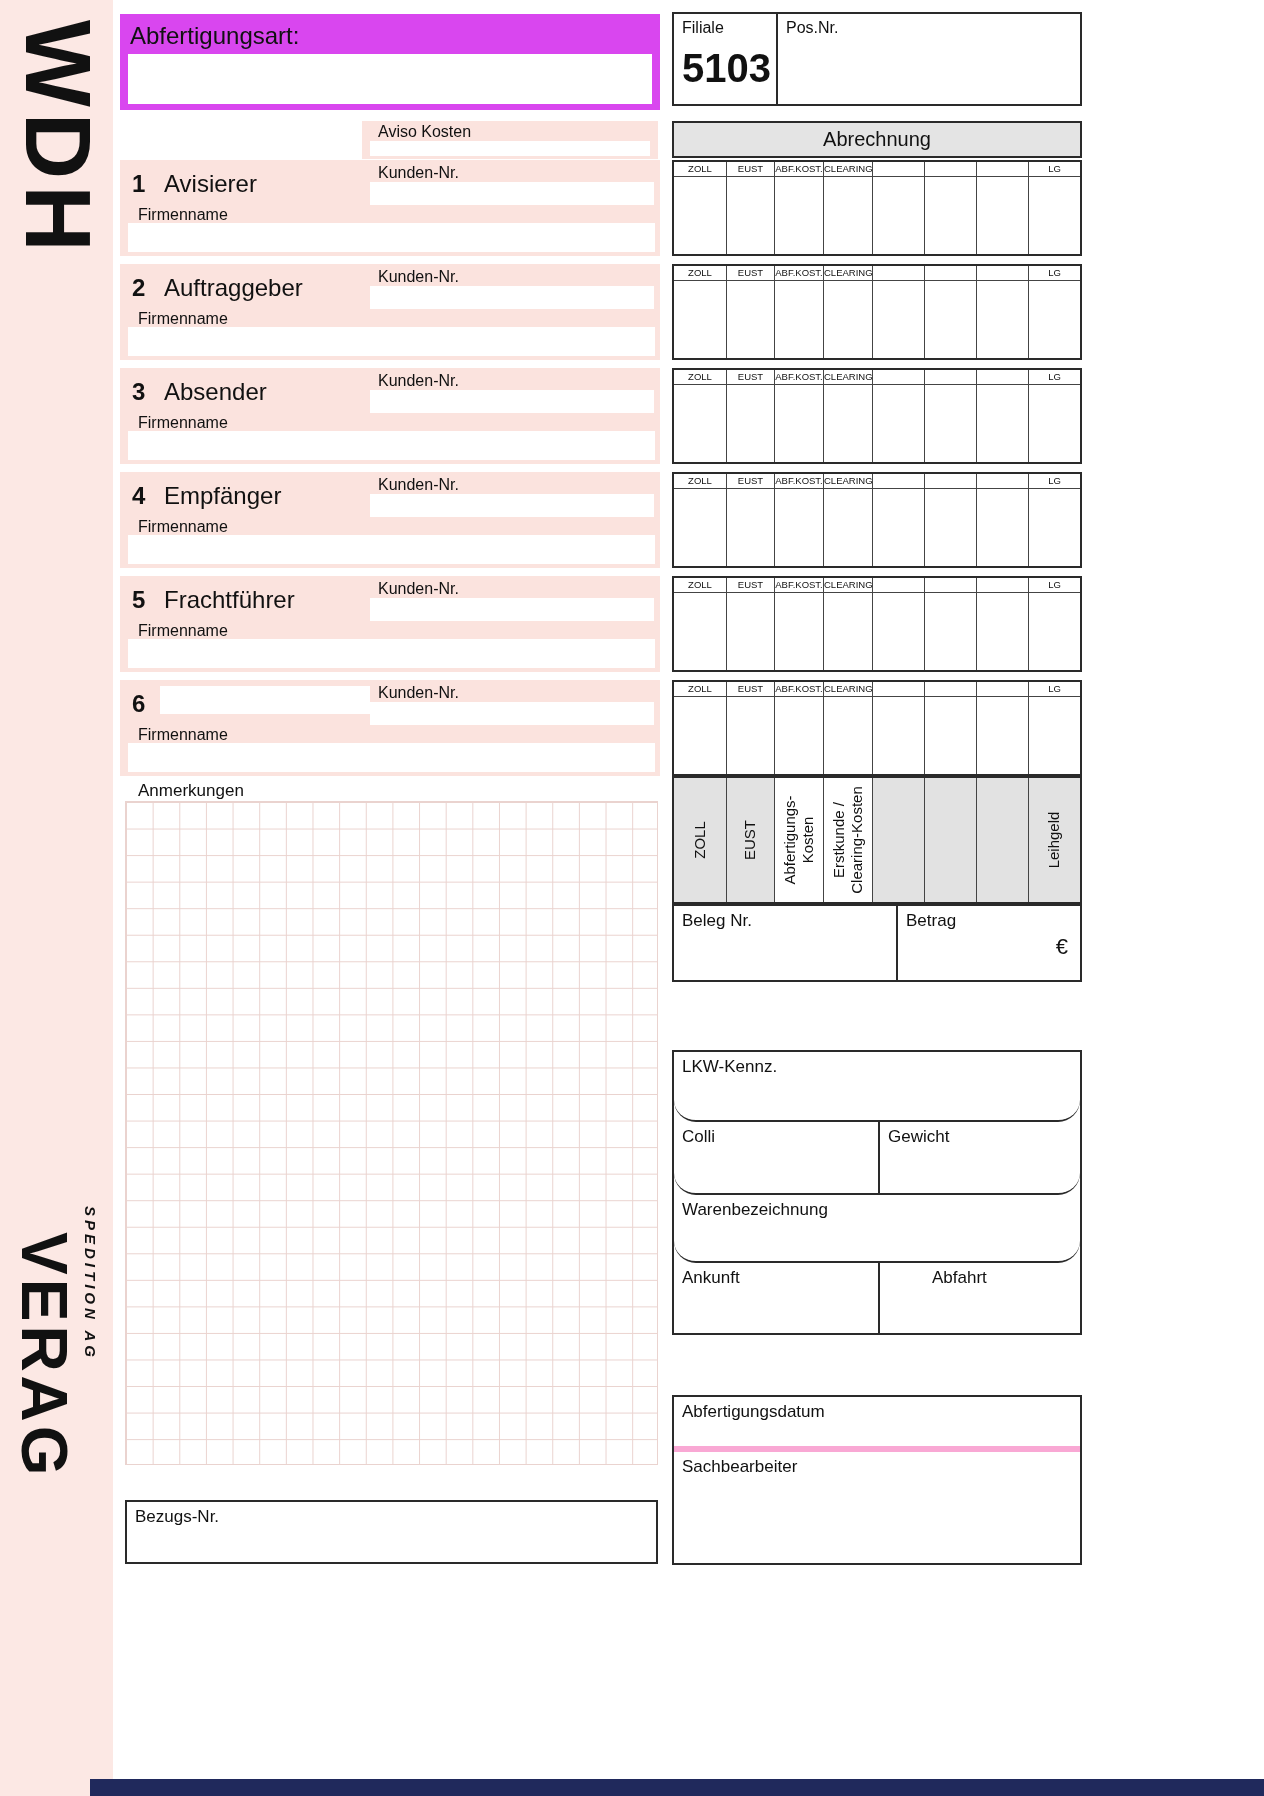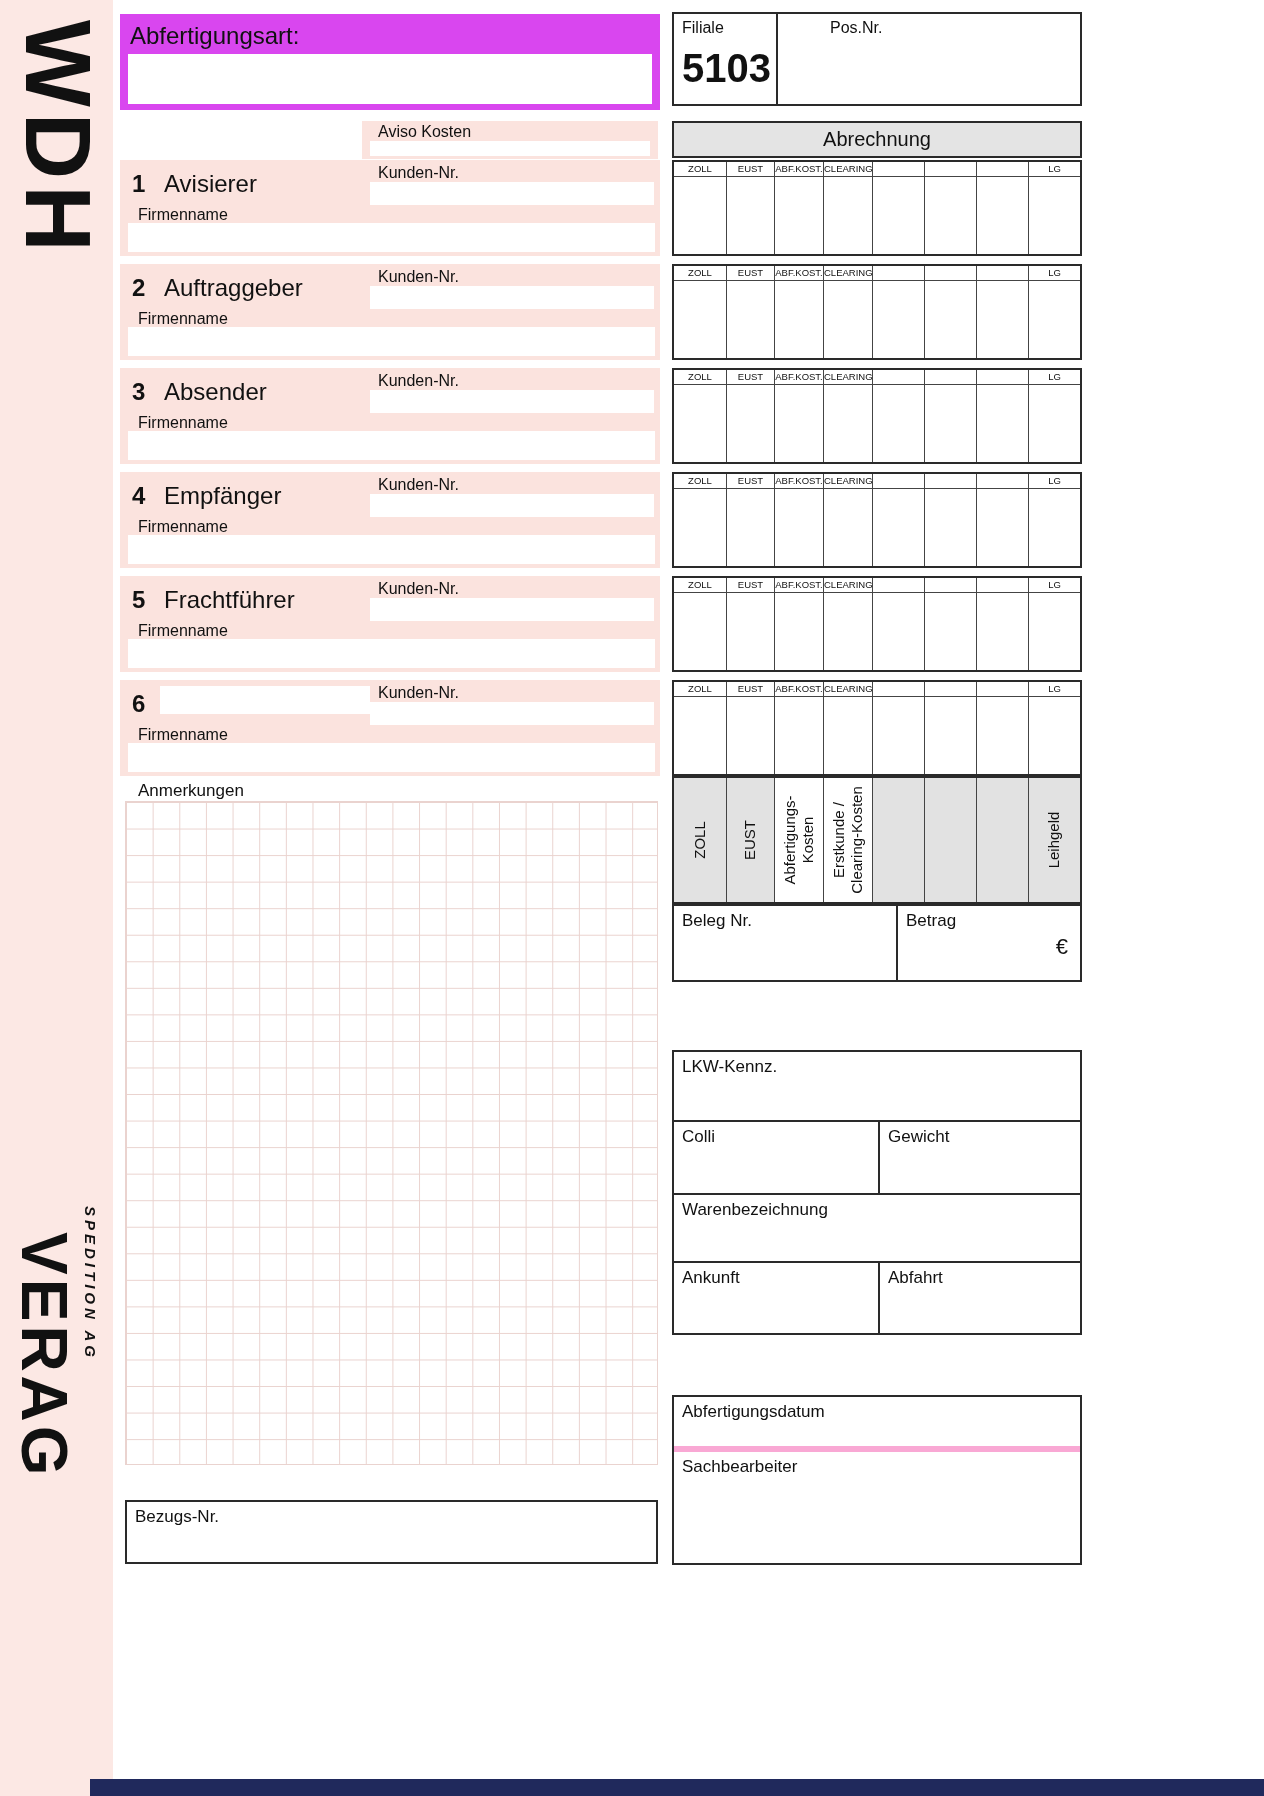--- a/index.html
+++ b/index.html
@@ -14,21 +14,21 @@
   .wdh { left:108px; top:20px; width:285px; height:100px; line-height:100px; font-size:92px; font-weight:900; letter-spacing:6px; }
   .verag { left:78px; top:1232px; width:295px; height:68px; line-height:68px; font-size:64px; font-weight:900; letter-spacing:4px; }
   .spedition { left:100px; top:1206px; width:160px; height:20px; line-height:20px; font-size:15px; font-weight:700; font-style:italic; letter-spacing:4px; }
   .bottom-bar { left:90px; top:1779px; width:1174px; height:17px; background:#20295c; }
 
   
   .abfart-box { left:120px; top:14px; width:540px; height:96px; background:#d946ef; }
   .abfart-label { position:absolute; left:10px; top:8px; font-size:24px; }
   .abfart-input { position:absolute; left:8px; right:8px; top:40px; bottom:6px; background:#fff; }
 
-  .topright { left:672px; top:12px; width:410px; height:94px; border:2px solid #2a2a2a; display:flex; background:#fff;gap:44px; }
+  .topright { left:672px; top:12px; width:410px; height:94px; border:2px solid #2a2a2a; display:flex; background:#fff; }
   .filiale-cell { width:104px; border-right:2px solid #2a2a2a; position:relative; }
   .posnr-cell { flex:1; position:relative;padding-left:11px; }
   .cell-label { position:absolute; left:8px; top:5px; font-size:16px; }
   .filiale-value { position:absolute; left:8px; top:32px; font-size:40px; font-weight:700; }
 
   
   .aviso-block { left:362px; top:121px; width:296px; height:38px; background:#fbe3de; }
   .aviso-label { position:absolute; left:16px; top:2px; font-size:16px; }
   .aviso-input { position:absolute; left:8px; right:8px; top:20px; bottom:3px; background:#fff; }
   .abrechnung-header { left:672px; top:121px; width:410px; height:37px; background:#e4e4e4; border:2px solid #2a2a2a; text-align:center; font-size:20px; line-height:32px; }
@@ -67,22 +67,22 @@
 
   
   .beleg-block { left:672px; top:904px; width:410px; height:78px; border:2px solid #2a2a2a; display:flex; background:#fff; }
   .beleg-cell { width:224px; border-right:2px solid #2a2a2a; position:relative; }
   .betrag-cell { flex:1; position:relative; }
   .box-label { position:absolute; left:8px; top:5px; font-size:17px; }
   .euro { position:absolute; right:12px; top:28px; font-size:22px; }
 
   
   .shipment-block { left:672px; top:1050px; width:410px; height:285px; border:2px solid #2a2a2a; background:#fff; display:flex; flex-direction:column; }
-  .ship-row { position:relative; border-bottom:2px solid #2a2a2a; }
-  .ship-row:last-child { border-bottom:none; }
+  .ship-row { position:relative; border-bottom:2px solid #2a2a2a;border-radius:22px; }
+  .ship-row:last-child { border-bottom:none;gap:44px; }
   .r-lkw { height:70px; }
   .r-waren { height:68px; }
   .r-split { flex:1; display:flex; }
   .split-cell { width:206px; border-right:2px solid #2a2a2a; position:relative; }
   .split-cell:last-child { flex:1; border-right:none; }
 
   
   .processing-block { left:672px; top:1395px; width:410px; height:170px; border:2px solid #2a2a2a; background:#fff; display:flex; flex-direction:column; }
   .proc-row1 { height:55px; border-bottom:6px solid #f9a8d4; position:relative; }
   .proc-row2 { flex:1; position:relative; }

